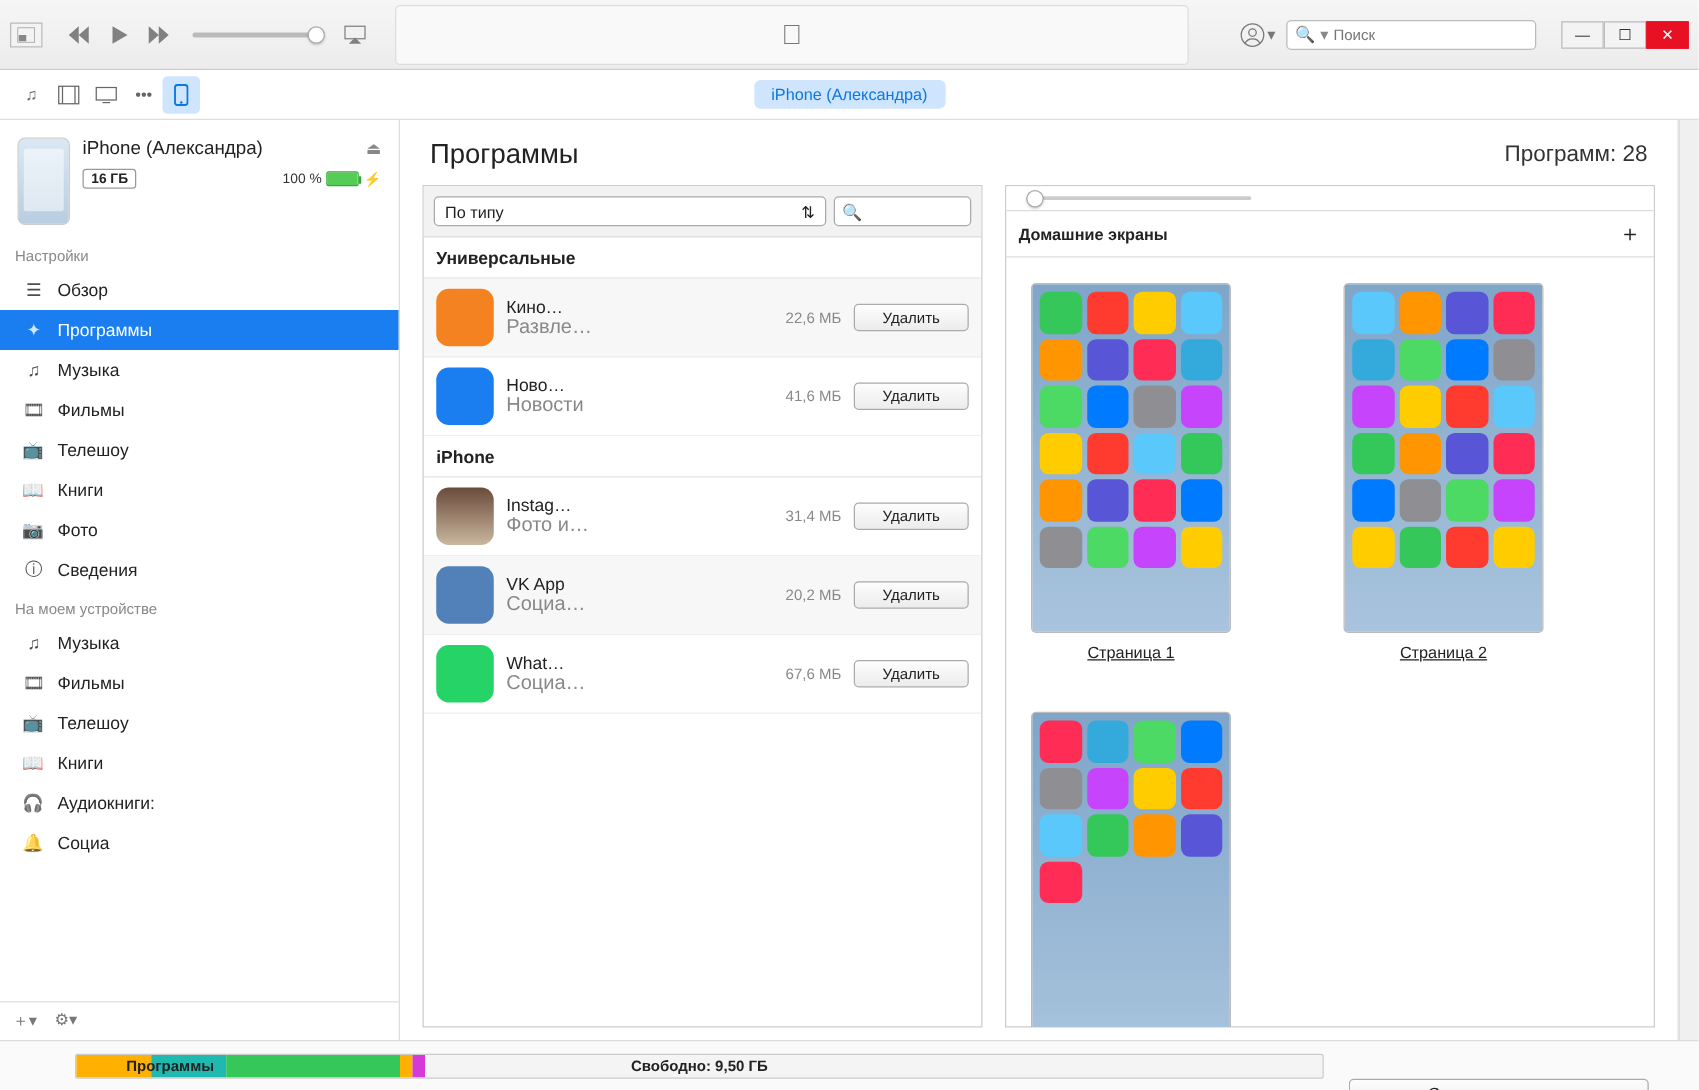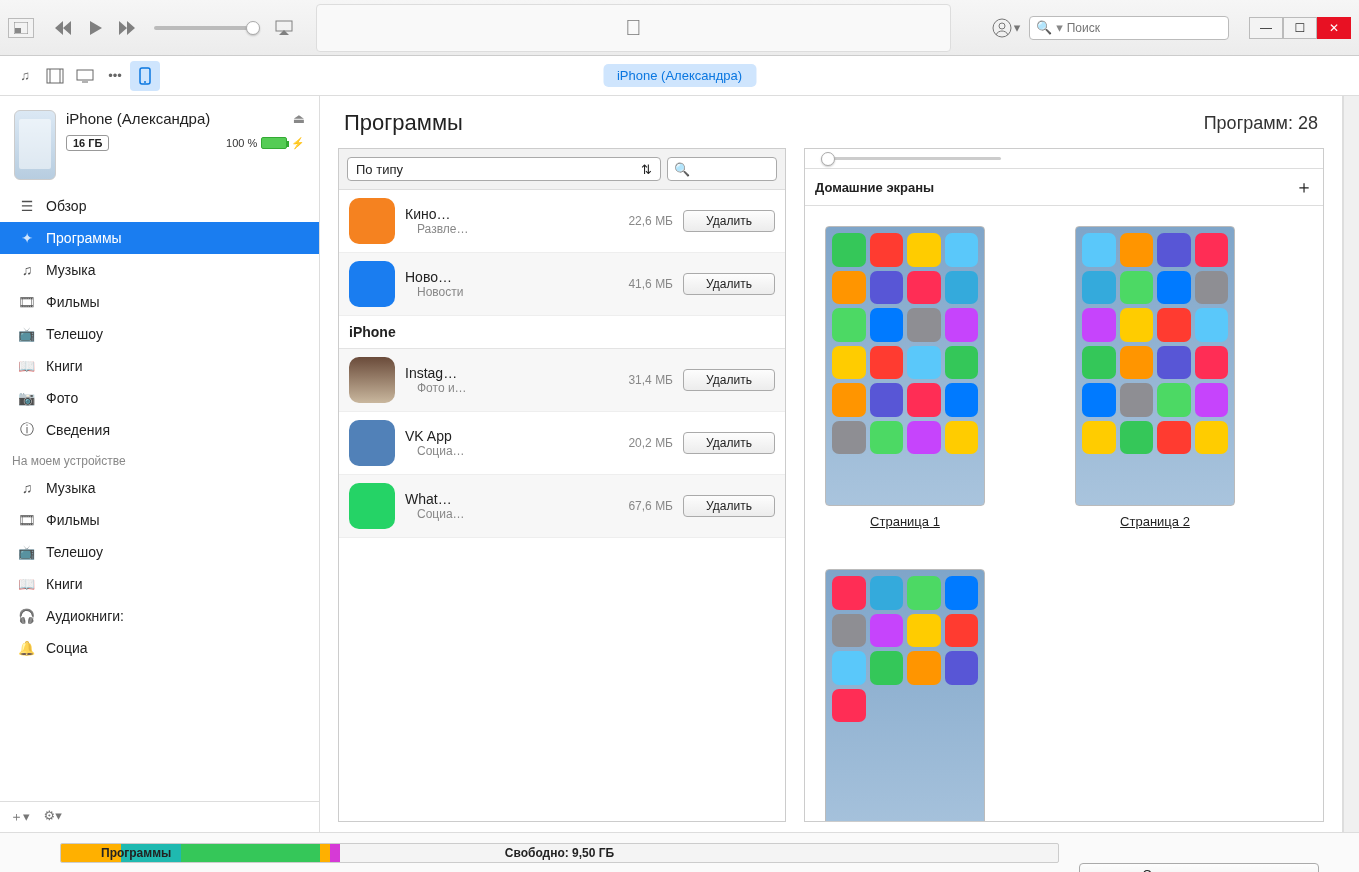--- a/index.html
+++ b/index.html
@@ -69,21 +69,21 @@
 .sort-select { flex: 1; height: 24px; border: 1px solid #aaa; border-radius: 4px; background: #fff; display: flex; align-items: center; justify-content: space-between; padding: 0 8px; font-size: 13px; }
 .apps-search { width: 110px; height: 24px; border: 1px solid #aaa; border-radius: 4px; background: #fff; display: flex; align-items: center; padding: 0 6px; }
 .apps-search input { border: none; outline: none; width: 100%; background: transparent; }
 .apps-list { flex: 1; overflow-y: auto; }
 .group-header { background: #fff; border-bottom: 1px solid #e3e3e3; padding: 8px 10px; font-weight: 700; font-size: 14px; }
 .app-row { display: flex; align-items: center; gap: 10px; padding: 8px 10px; border-bottom: 1px solid #eee; justify-content: flex-end; }
 .app-row:nth-child(even) { background: #f7f7f7; }
 .app-icon { width: 46px; height: 46px; border-radius: 10px; flex-shrink: 0; display: flex; align-items: center; justify-content: center; color: #fff; font-size: 22px; font-weight: 700; }
 .app-text { flex: 1; min-width: 0; }
 .app-name { font-size: 14px; white-space: nowrap; overflow: hidden; text-overflow: ellipsis; }
-.app-cat { font-size: 12px; color: #888; white-space: nowrap; overflow: hidden; text-overflow: ellipsis; margin-left: 12px; }
+.app-cat { font-size: 16px; color: #888; white-space: nowrap; overflow: hidden; text-overflow: ellipsis; }
 .app-size { font-size: 12px; color: #888; width: 56px; text-align: right; }
 .app-btn { width: 92px; height: 22px; border: 1px solid #aaa; border-radius: 4px; background: linear-gradient(#fdfdfd,#ececec); font-size: 12px; text-align: center; line-height: 20px; }
 
 .screens-panel { flex: 1; border: 1px solid #ccc; display: flex; flex-direction: column; background: #fff; overflow: hidden; }
 .zoom-row { padding: 8px 16px; border-bottom: 1px solid #ddd; background: #fff; }
 .zoom-slider { width: 180px; height: 3px; background: #ccc; position: relative; border-radius: 2px; }
 .zoom-slider::after { content: ""; position: absolute; left: 0; top: -5px; width: 12px; height: 12px; border-radius: 50%; background: #fff; border: 1px solid #aaa; box-shadow: 0 1px 2px rgba(0,0,0,.2); }
 .screens-header { display: flex; align-items: center; justify-content: space-between; padding: 6px 10px; border-bottom: 1px solid #ddd; font-weight: 700; }
 .screens-grid { flex: 1; overflow-y: auto; padding: 20px; display: flex; flex-wrap: wrap; gap: 40px 90px; align-content: flex-start; }
 .screen-item { display: flex; flex-direction: column; align-items: center; gap: 8px; }
@@ -205,20 +205,21 @@
           <span class="battery-row">
             <span>100 %</span>
             <span class="battery-icon"></span>
             <span style="color:#888;">⚡</span>
           </span>
         </div>
       </div>
     </div>
 
     <div class="sidebar-scroll">
+      <div class="section-header">Настройки</div>
       <div class="nav-item">
           <span class="nav-icon">☰</span>
           <span>Обзор</span>
         </div>
       <div class="nav-item active">
           <span class="nav-icon">✦</span>
           <span>Программы</span>
         </div>
       <div class="nav-item">
           <span class="nav-icon">♫</span>
@@ -291,20 +292,21 @@
           <div class="sort-select">
             <span>По типу</span>
             <span>⇅</span>
           </div>
           <div class="apps-search">
             <span class="mag-icon">🔍</span>
             <input style="">
           </div>
         </div>
         <div class="apps-list" id="apps-list">
+            <div class="group-header">Универсальные</div>
             <div class="app-row">
               <div class="app-icon ic-orange"></div>
               <div class="app-text">
                 <div class="app-name">Кино…</div>
                 <div class="app-cat">Развле…</div>
               </div>
               <div class="app-size">22,6 МБ</div>
               <div class="app-btn">Удалить</div>
             </div>
             <div class="app-row">

